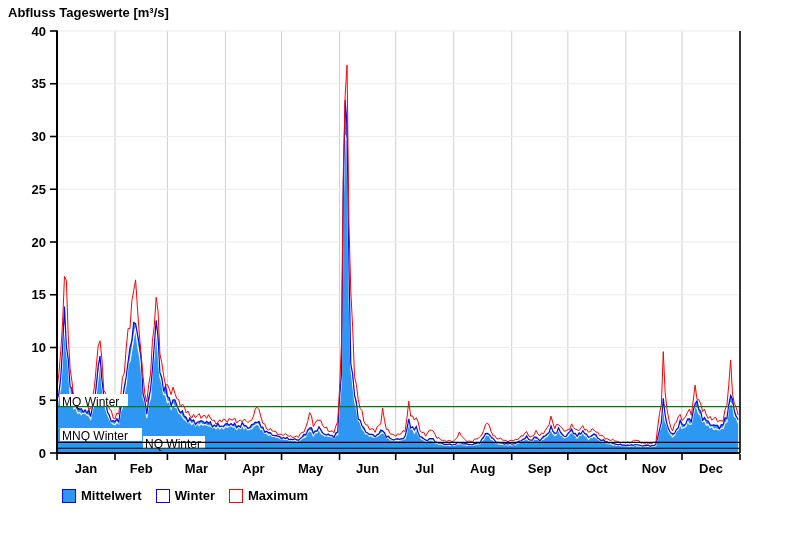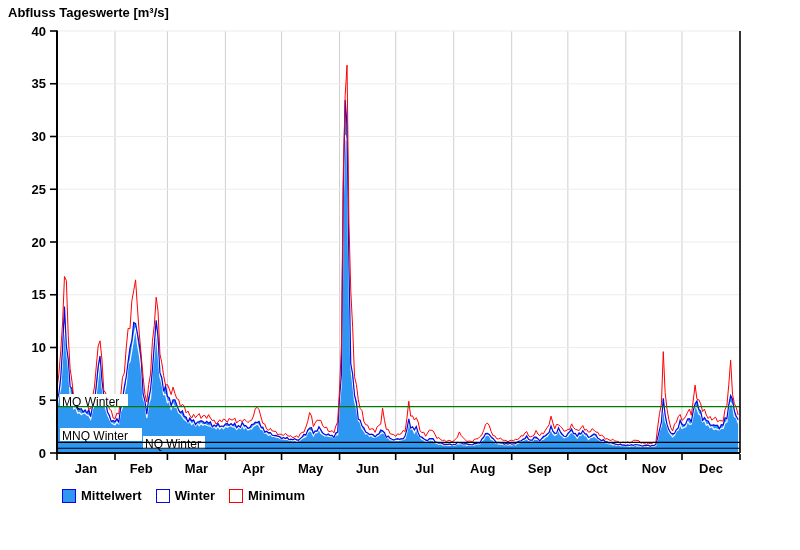--- a/index.html
+++ b/index.html
@@ -105,16 +105,16 @@
     <div class="legend-item">
       <span class="swatch swatch-mean"></span>
       <span class="legend-label">Mittelwert</span>
     </div>
     <div class="legend-item">
       <span class="swatch swatch-min"></span>
       <span class="legend-label">Winter</span>
     </div>
     <div class="legend-item">
       <span class="swatch swatch-max"></span>
-      <span class="legend-label">Minimum</span>
+      <span class="legend-label">Maximum</span>
     </div>
   </div>
 </div>
 
 </body></html>

